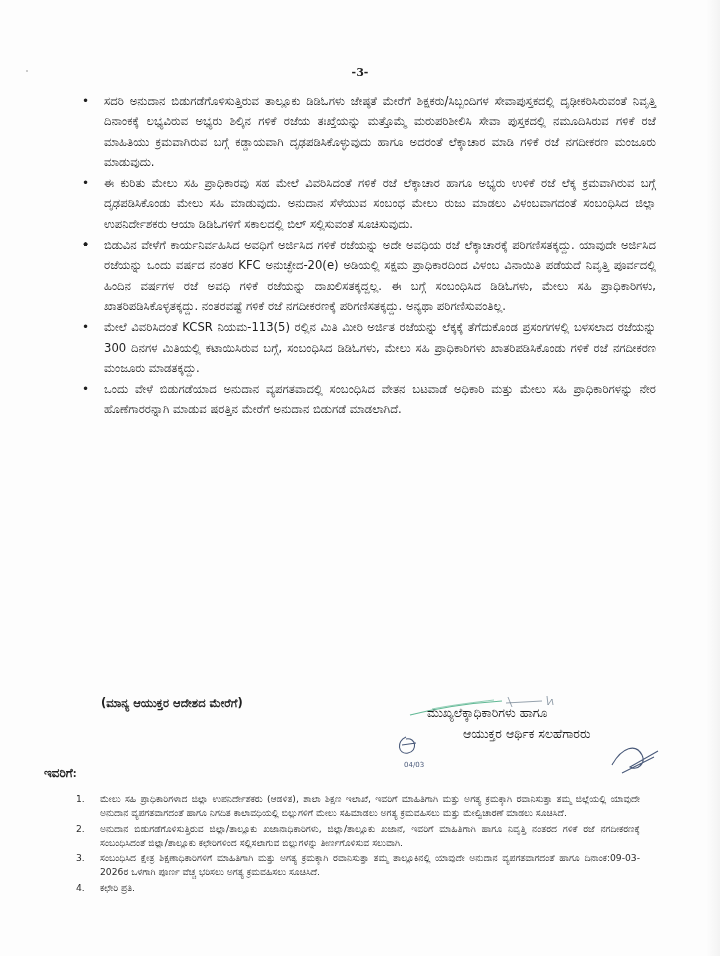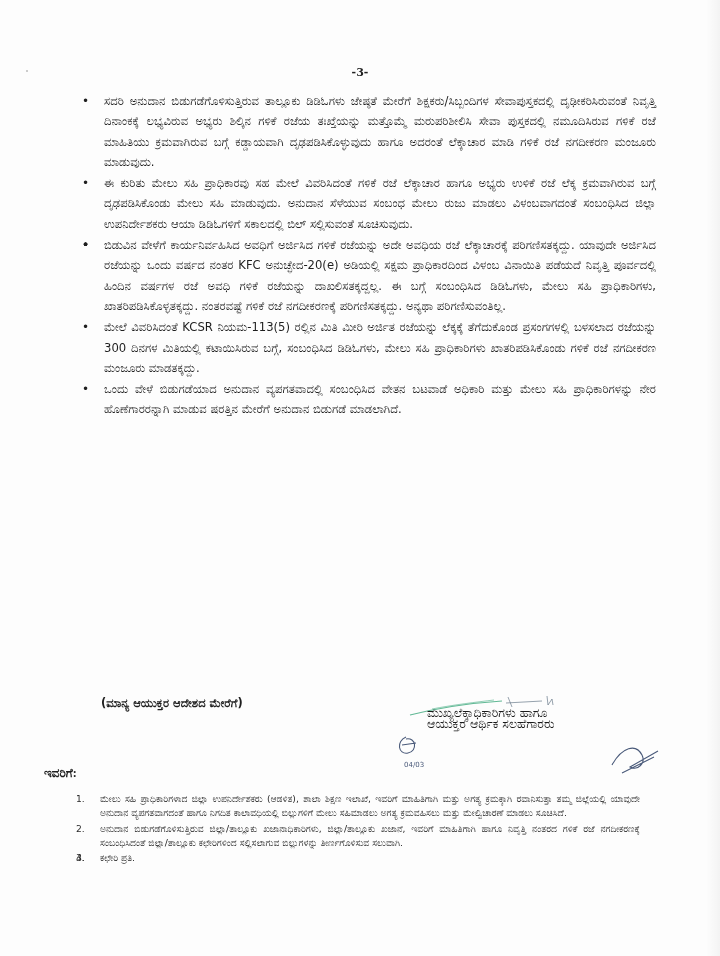--- a/index.html
+++ b/index.html
@@ -26,21 +26,21 @@
   }
   .order-note {
     position: absolute; left: 101px; top: 684px;
     font-size: 11.5px; font-weight: bold; color: #1e1e1e; margin-top: 12px;
   }
   .sign-block { position: absolute; left: 392px; top: 693px; width: 300px; height: 95px; }
   .sign-line1, .sign-line2 {
     position: absolute; left: 35px; font-size: 12.5px; font-weight: normal; white-space: nowrap; color: #1a1a1a;
   }
   .sign-line1 { top: 12px; }
-  .sign-line2 { top: 23px; }
+  .sign-line2 { top: 33px; margin-left: 36px; }
   .signature-svg { position: absolute; left: 0; top: 0; width: 300px; height: 95px; }
   .to-label {
     position: absolute; left: 44px; top: 766px; font-size: 12px; font-weight: bold; color: #1e1e1e; font-family: Liberation Serif, serif;
   }
   .cc-list { position: absolute; left: 72px; top: 792px; width: 568px; margin: 0; padding: 0; list-style: none; }
   .cc-list li {
     position: relative; padding-left: 28px;
     font-size: 9.2px; line-height: 14.3px; text-align: justify; color: #2a2a2a;
     margin-bottom: 1px;
   }
@@ -86,18 +86,18 @@
     </svg>
     <div class="sign-line1">ಮುಖ್ಯಲೆಕ್ಕಾಧಿಕಾರಿಗಳು ಹಾಗೂ</div>
     <div class="sign-line2">ಆಯುಕ್ತರ ಆರ್ಥಿಕ ಸಲಹೆಗಾರರು</div>
   </div>
 
   <div class="to-label">ಇವರಿಗೆ:</div>
 
   <ol class="cc-list">
     <li><span class="num">1.</span><span>ಮೇಲು ಸಹಿ ಪ್ರಾಧಿಕಾರಿಗಳಾದ ಜಿಲ್ಲಾ ಉಪನಿರ್ದೇಶಕರು (ಆಡಳಿತ), ಶಾಲಾ ಶಿಕ್ಷಣ ಇಲಾಖೆ, ಇವರಿಗೆ ಮಾಹಿತಿಗಾಗಿ ಮತ್ತು ಅಗತ್ಯ ಕ್ರಮಕ್ಕಾಗಿ ರವಾನಿಸುತ್ತಾ ತಮ್ಮ ಜಿಲ್ಲೆಯಲ್ಲಿ ಯಾವುದೇ ಅನುದಾನ ವ್ಯಪಗತವಾಗದಂತೆ ಹಾಗೂ ನಿಗದಿತ ಕಾಲಾವಧಿಯಲ್ಲಿ ಬಿಲ್ಲುಗಳಿಗೆ ಮೇಲು ಸಹಿಮಾಡಲು ಅಗತ್ಯ ಕ್ರಮವಹಿಸಲು ಮತ್ತು ಮೇಲ್ವಿಚಾರಣೆ ಮಾಡಲು ಸೂಚಿಸಿದೆ.</span></li>
     <li><span class="num">2.</span><span>ಅನುದಾನ ಬಿಡುಗಡೆಗೊಳಿಸುತ್ತಿರುವ ಜಿಲ್ಲಾ/ತಾಲ್ಲೂಕು ಖಜಾನಾಧಿಕಾರಿಗಳು, ಜಿಲ್ಲಾ/ತಾಲ್ಲೂಕು ಖಜಾನೆ, ಇವರಿಗೆ ಮಾಹಿತಿಗಾಗಿ ಹಾಗೂ ನಿವೃತ್ತಿ ನಂತರದ ಗಳಿಕೆ ರಜೆ ನಗದೀಕರಣಕ್ಕೆ ಸಂಬಂಧಿಸಿದಂತೆ ಜಿಲ್ಲಾ/ತಾಲ್ಲೂಕು ಕಛೇರಿಗಳಿಂದ ಸಲ್ಲಿಸಲಾಗುವ ಬಿಲ್ಲುಗಳನ್ನು ತೀರ್ಣಗೊಳಿಸುವ ಸಲುವಾಗಿ.</span></li>
-    <li><span class="num">3.</span></li>
+    <li><span class="num">3.</span><span>ಸಂಬಂಧಿಸಿದ ಕ್ಷೇತ್ರ ಶಿಕ್ಷಣಾಧಿಕಾರಿಗಳಿಗೆ ಮಾಹಿತಿಗಾಗಿ ಮತ್ತು ಅಗತ್ಯ ಕ್ರಮಕ್ಕಾಗಿ ರವಾನಿಸುತ್ತಾ ತಮ್ಮ ತಾಲ್ಲೂಕಿನಲ್ಲಿ ಯಾವುದೇ ಅನುದಾನ ವ್ಯಪಗತವಾಗದಂತೆ ಹಾಗೂ ದಿನಾಂಕ:09-03-2026ರ ಒಳಗಾಗಿ ಪೂರ್ಣ ವೆಚ್ಚ ಭರಿಸಲು ಅಗತ್ಯ ಕ್ರಮವಹಿಸಲು ಸೂಚಿಸಿದೆ.</span></li>
     <li><span class="num">4.</span><span>ಕಛೇರಿ ಪ್ರತಿ.</span></li>
   </ol>
 
   <div class="edge-shadow"></div>
 </div>
 
 </body></html>

